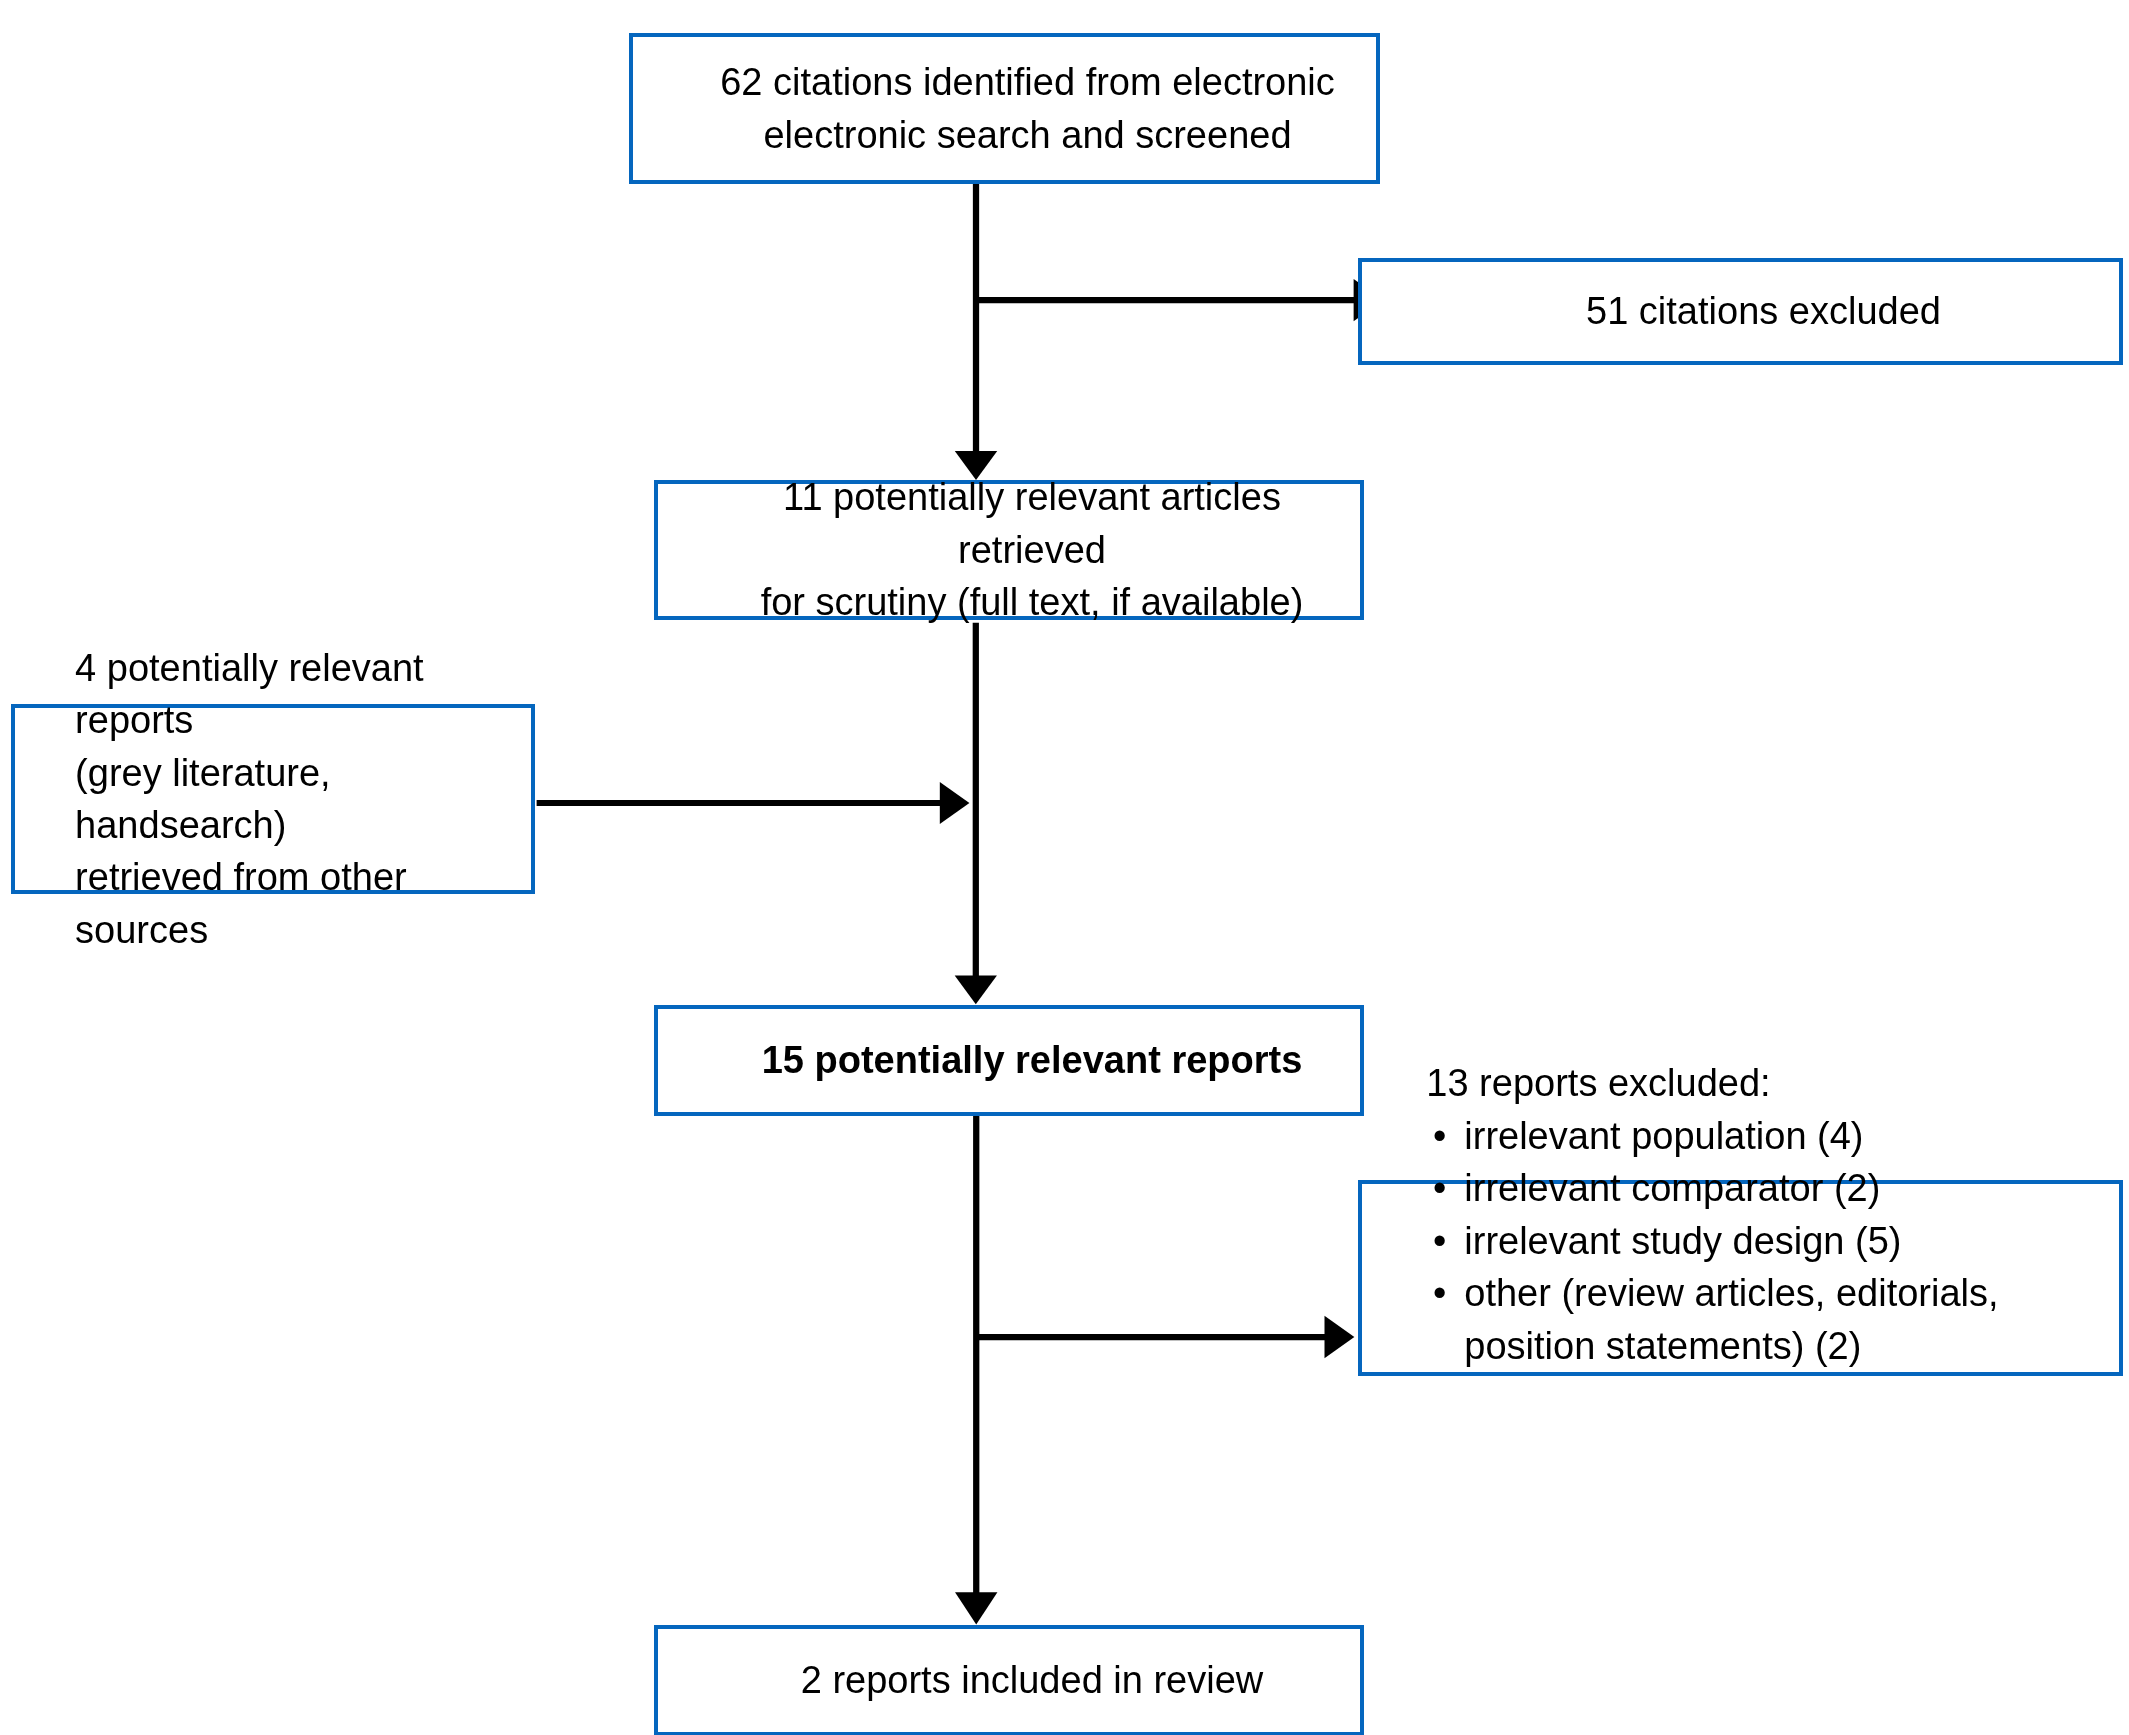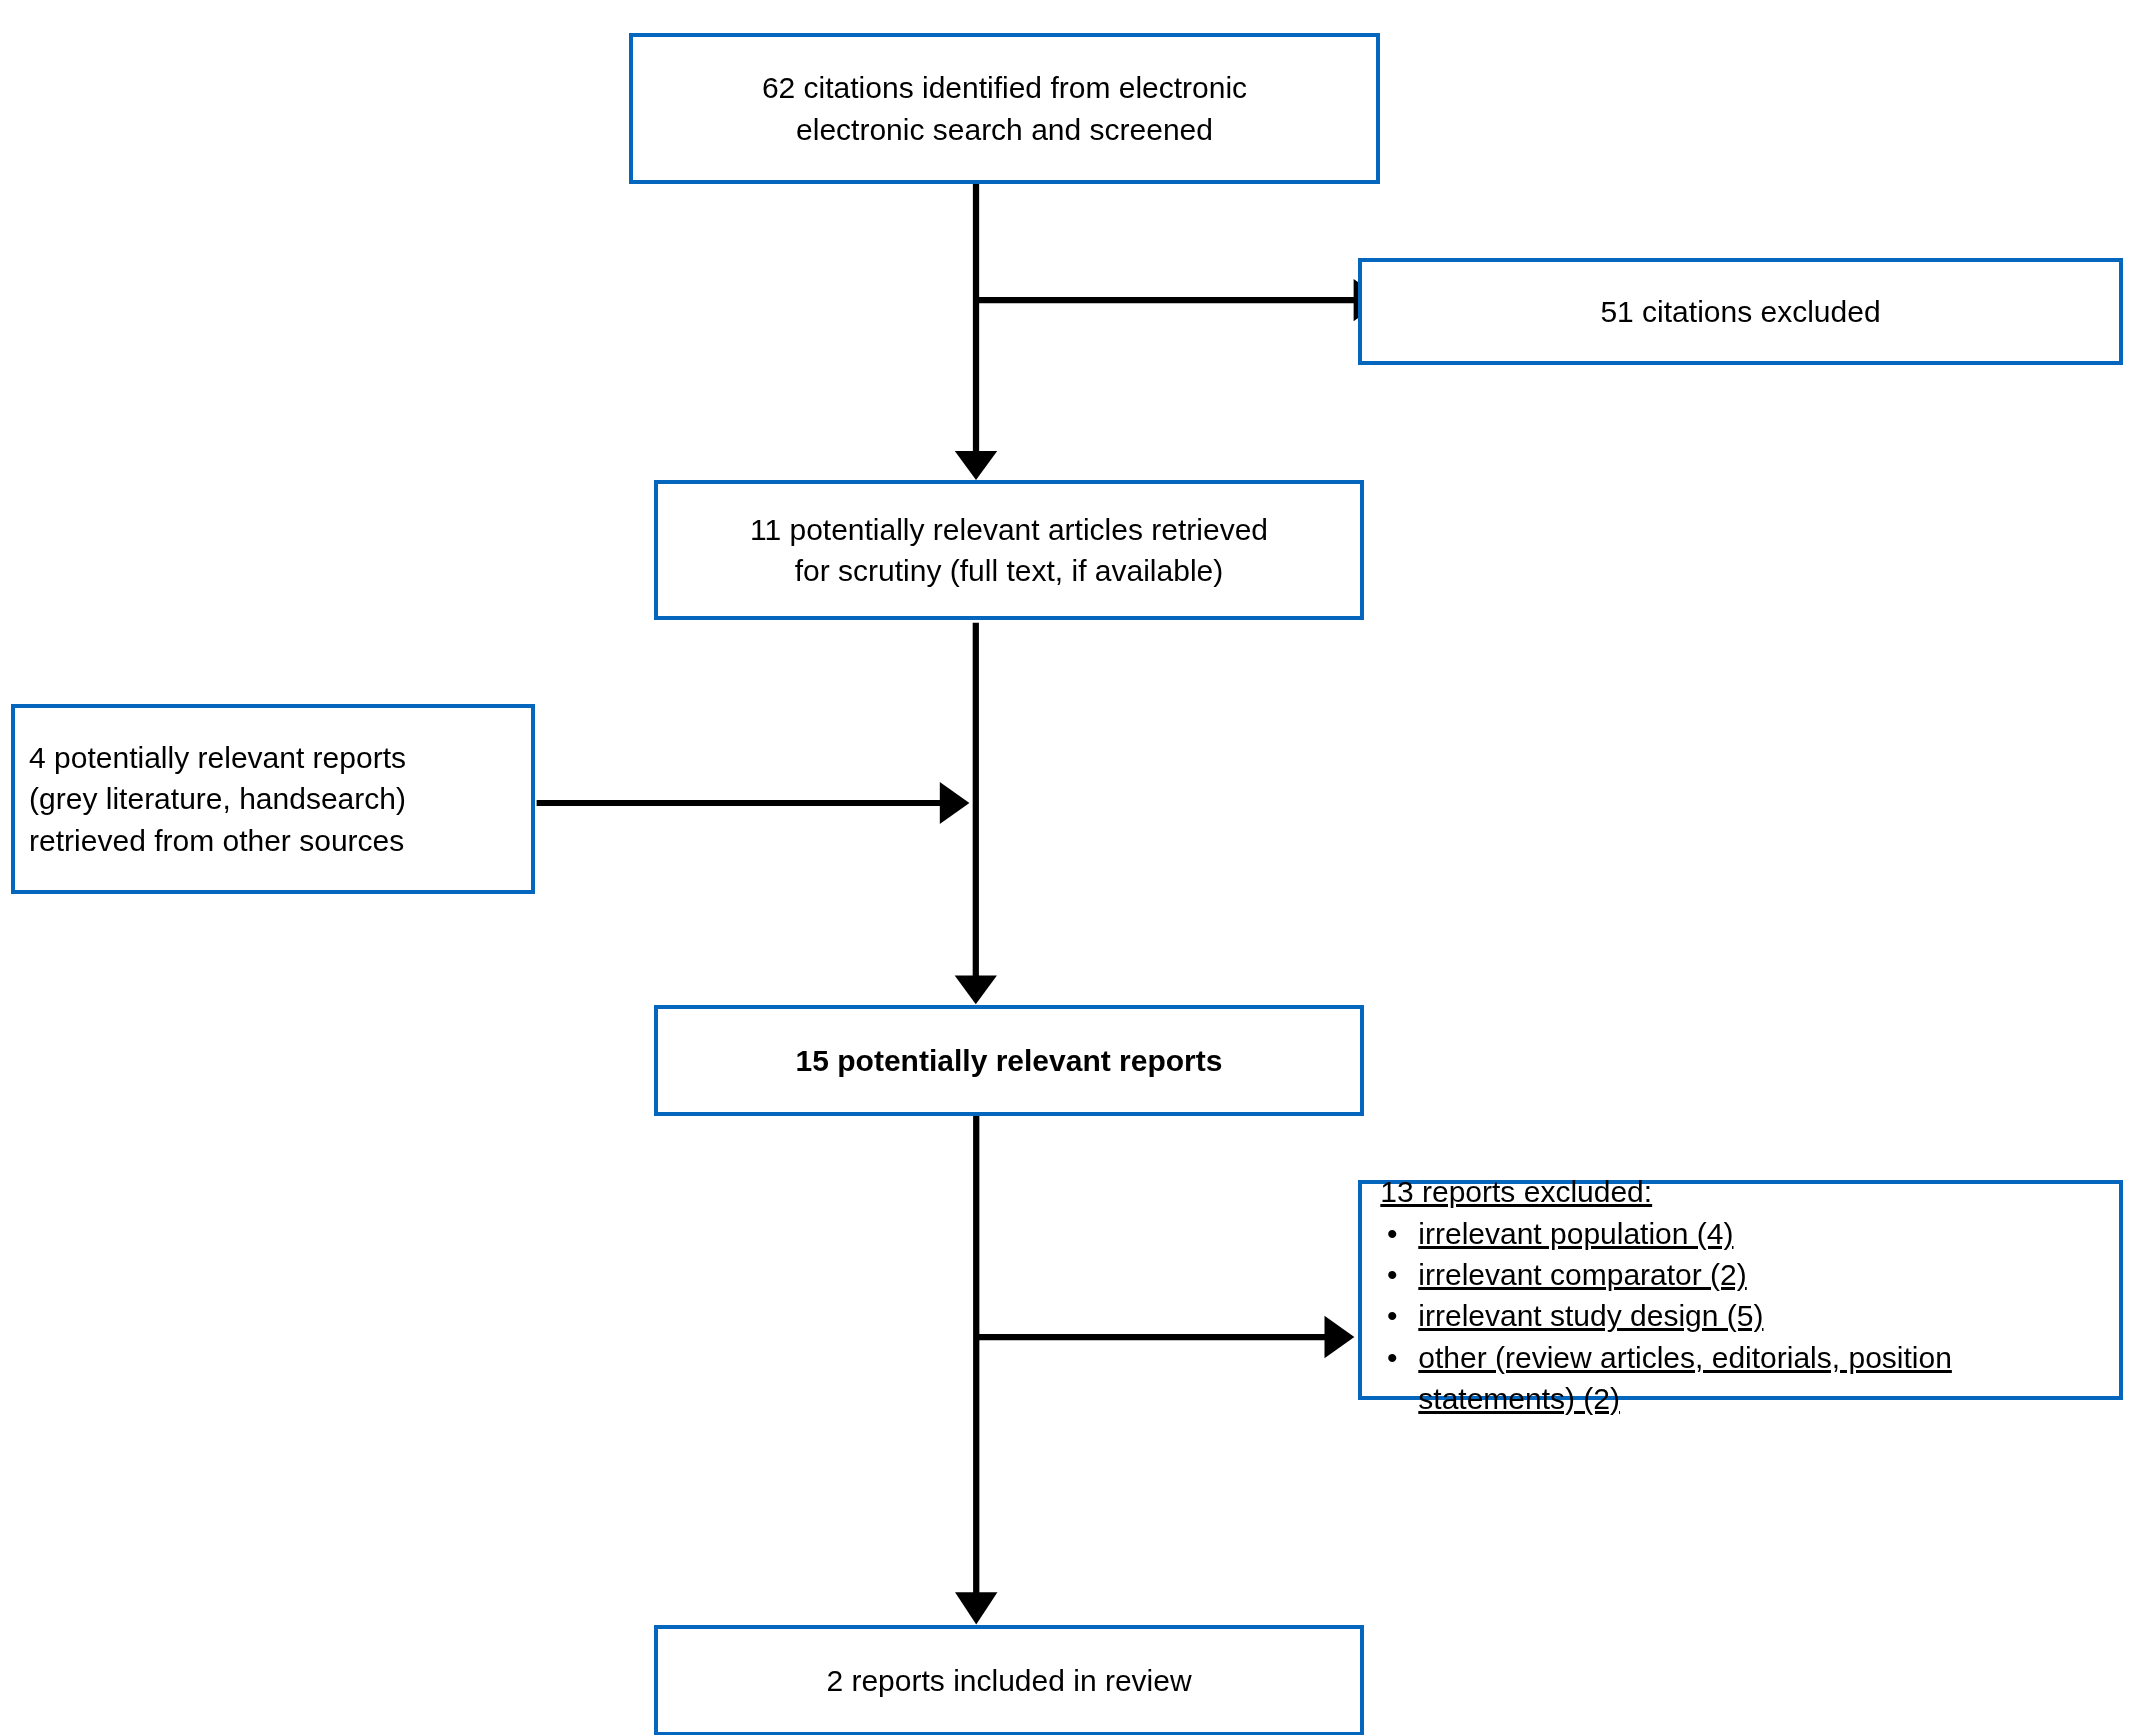--- a/index.html
+++ b/index.html
@@ -19,23 +19,24 @@
   .node {
     position: absolute;
     box-sizing: border-box;
     background: #ffffff;
     display: flex;
     align-items: center;
     color: #000000;
   }
   .node .node-text {
     width: 100%;
-    font-size: 30px;
+    font-size: 38px;
     line-height: 1.38;
     color: #000000;
+    margin-left: 46px;
   }
   .center-node {
     justify-content: center;
     text-align: center;
   }
   .center-node .node-text {
     text-align: center;
   }
   .left-node {
     justify-content: flex-start;
@@ -130,21 +131,21 @@
       <div>4 potentially relevant reports</div>
       <div>(grey literature, handsearch)</div>
       <div>retrieved from other sources</div>
     </div>
   </div>
 
   <div class="node center-node" style="left:654px; top:1005px; width:710px; height:111px; border:4.3px solid #0566BE;font-weight:bold;">
     <div class="node-text">15 potentially relevant reports</div>
   </div>
 
-  <div class="node left-node" style="left:1358px; top:1180px; width:765px; height:220px; border:4.3px solid #0566BE; padding-left:18.3px; padding-right:14.5px; align-items:center; padding-top:10.6px;text-decoration:underline;">
+  <div class="node left-node" style="left:1358px; top:1180px; width:765px; height:196px; border:4.3px solid #0566BE; padding-left:18.3px; padding-right:14.5px; align-items:flex-end; padding-top:10.6px;">
     <div class="node-text">
       <div>13 reports excluded:</div>
       <ul class="bullet-list">
         <li>
           <span class="bullet-dot">•</span>
           <span>irrelevant population (4)</span>
         </li>
         <li>
           <span class="bullet-dot">•</span>
           <span>irrelevant comparator (2)</span>

